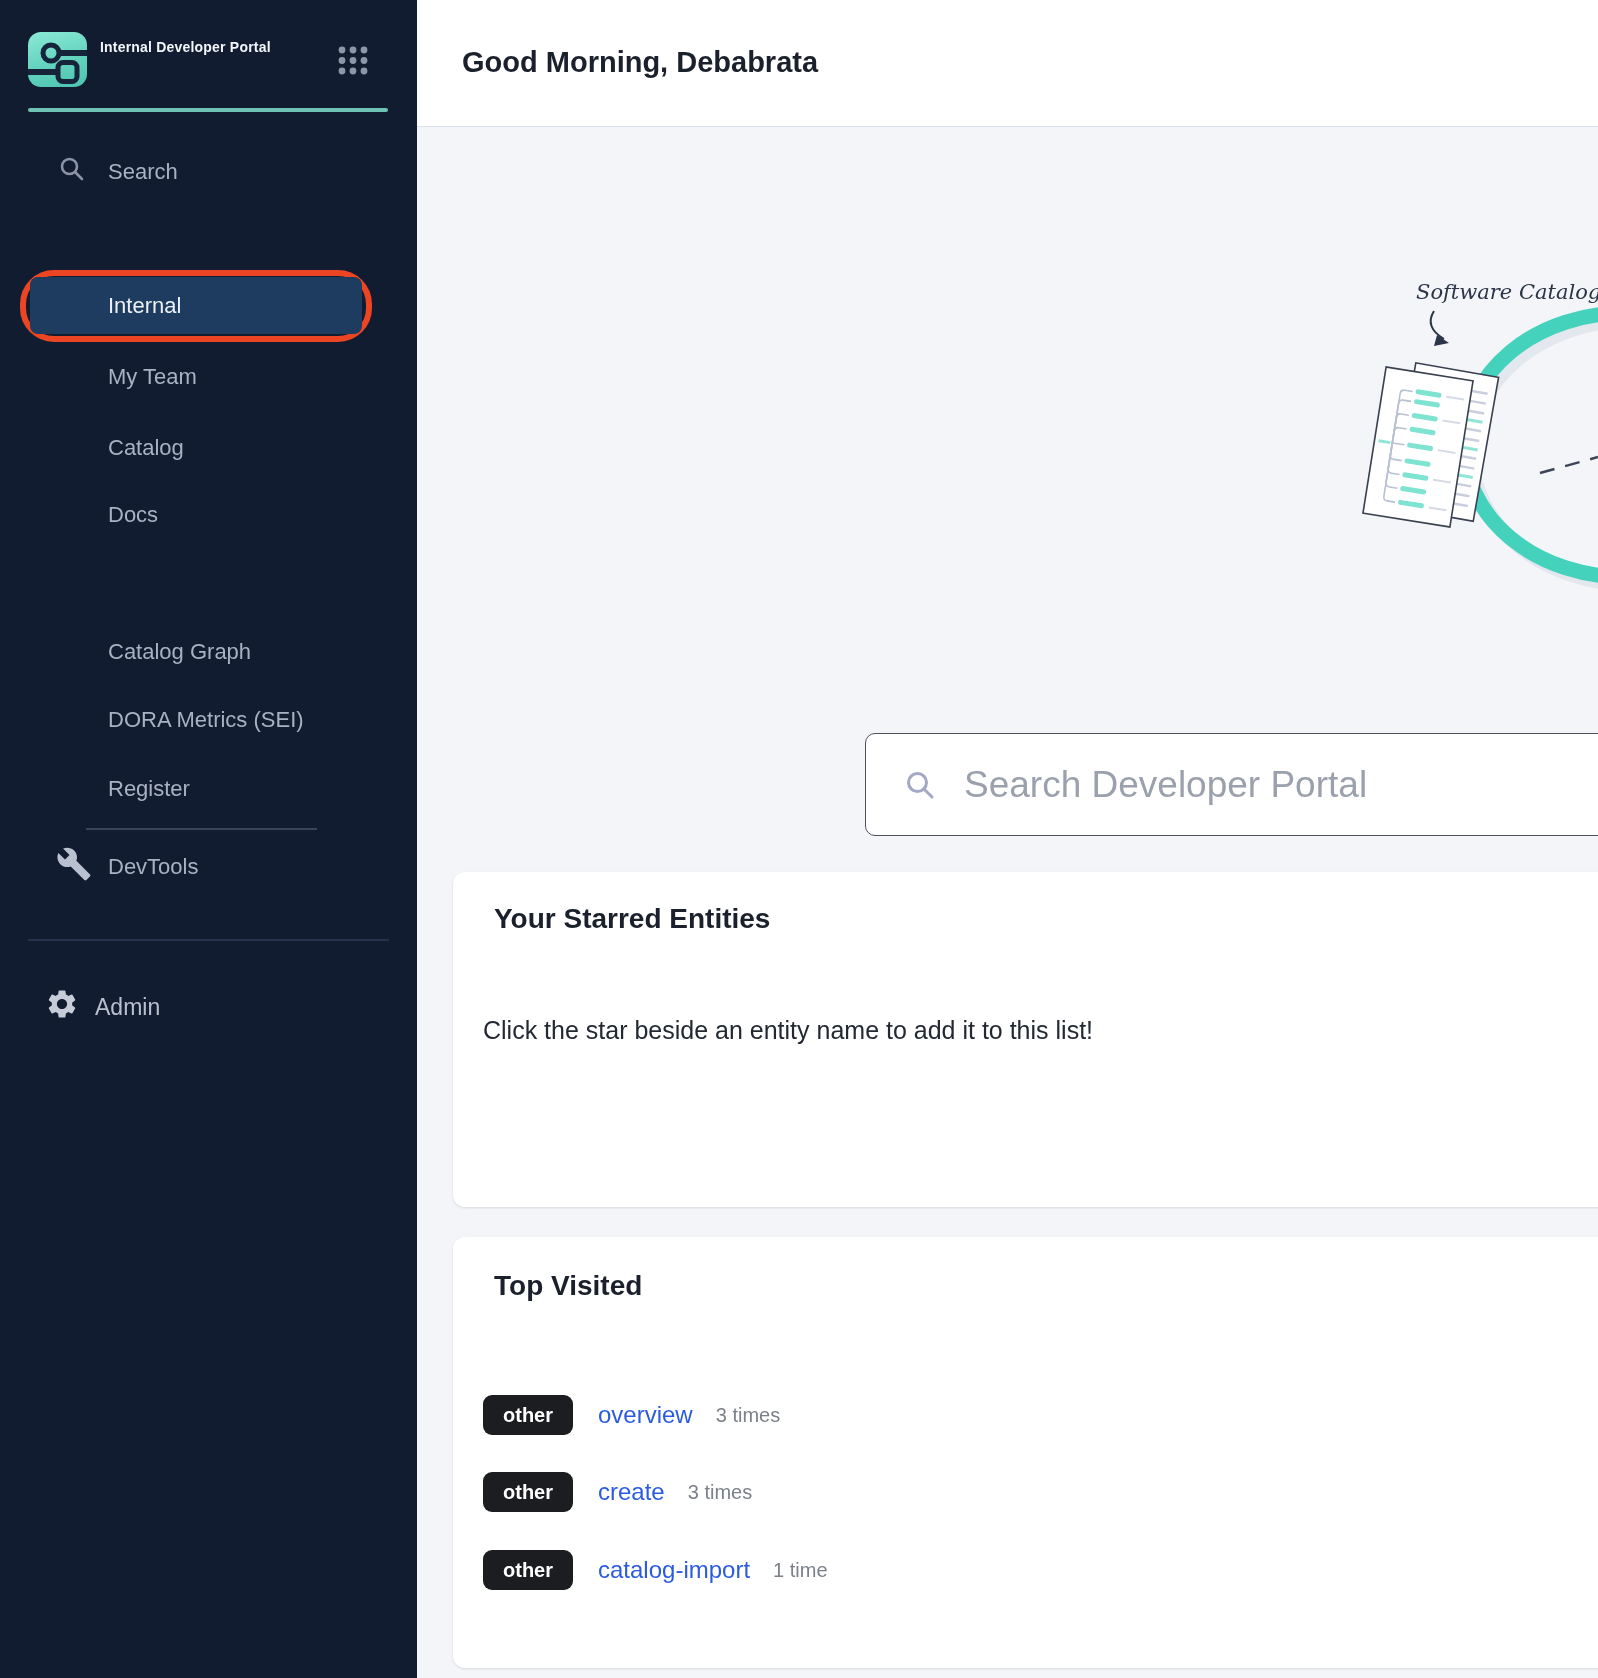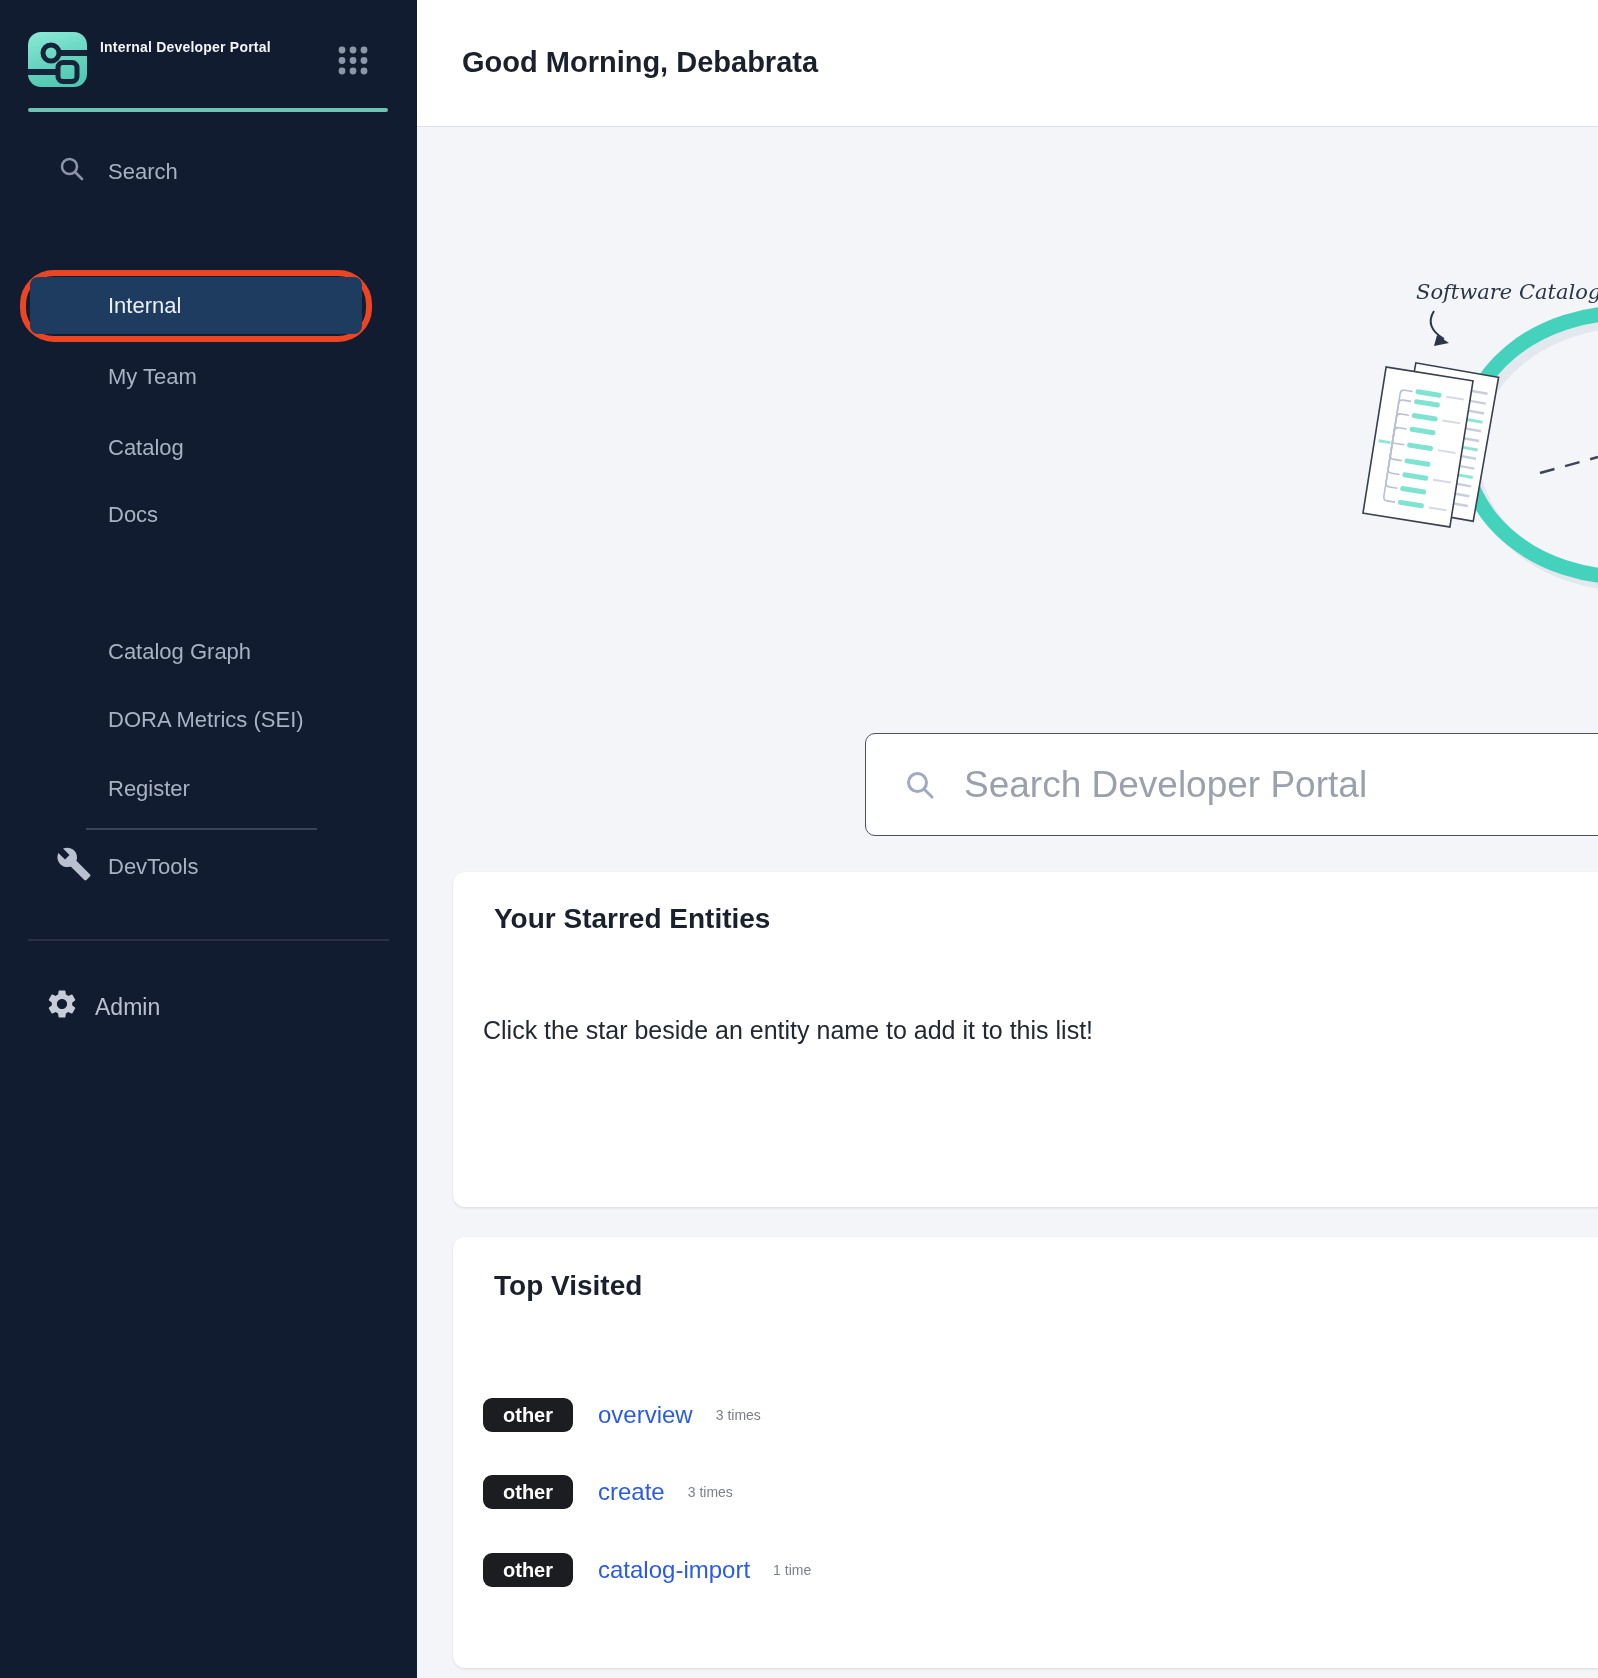--- a/index.html
+++ b/index.html
@@ -54,24 +54,24 @@
     box-shadow:0 1px 3px rgba(20,30,50,.08),0 1px 2px rgba(20,30,50,.05);}
   #starred-card{left:453px;top:872px;width:1200px;height:335px;}
   .card-title{position:absolute;left:41px;font-size:28px;font-weight:bold;color:#1a202c;}
   #starred-title{top:31px;}
   #starred-empty{position:absolute;left:30px;top:144px;font-size:25px;color:#232933;}
 
   #topvisited-card{left:453px;top:1237px;width:1200px;height:431px;}
   #topvisited-title{top:33px;}
   .tv-row{position:absolute;left:30px;height:40px;display:flex;align-items:center;}
   #tv-row-0{top:158px;} #tv-row-1{top:235px;} #tv-row-2{top:313px;}
-  .tv-chip{width:90px;height:34px;border-radius:9px;background:#1c1d20;color:#ffffff;
+  .tv-chip{width:90px;height:40px;border-radius:9px;background:#1c1d20;color:#ffffff;
     font-size:20px;font-weight:600;display:flex;align-items:center;justify-content:center;}
   .tv-link{margin-left:25px;font-size:24px;color:#2b5cdf;text-decoration:none;cursor:pointer;}
-  .tv-count{margin-left:23px;font-size:14px;color:#7b8089;}
+  .tv-count{margin-left:23px;font-size:20px;color:#7b8089;}
 
   #illustration{left:1352px;top:255px;}
 </style>
 </head>
 <body>
 
 <div id="root">
 
   <div id="sidebar" class="abs">
 

